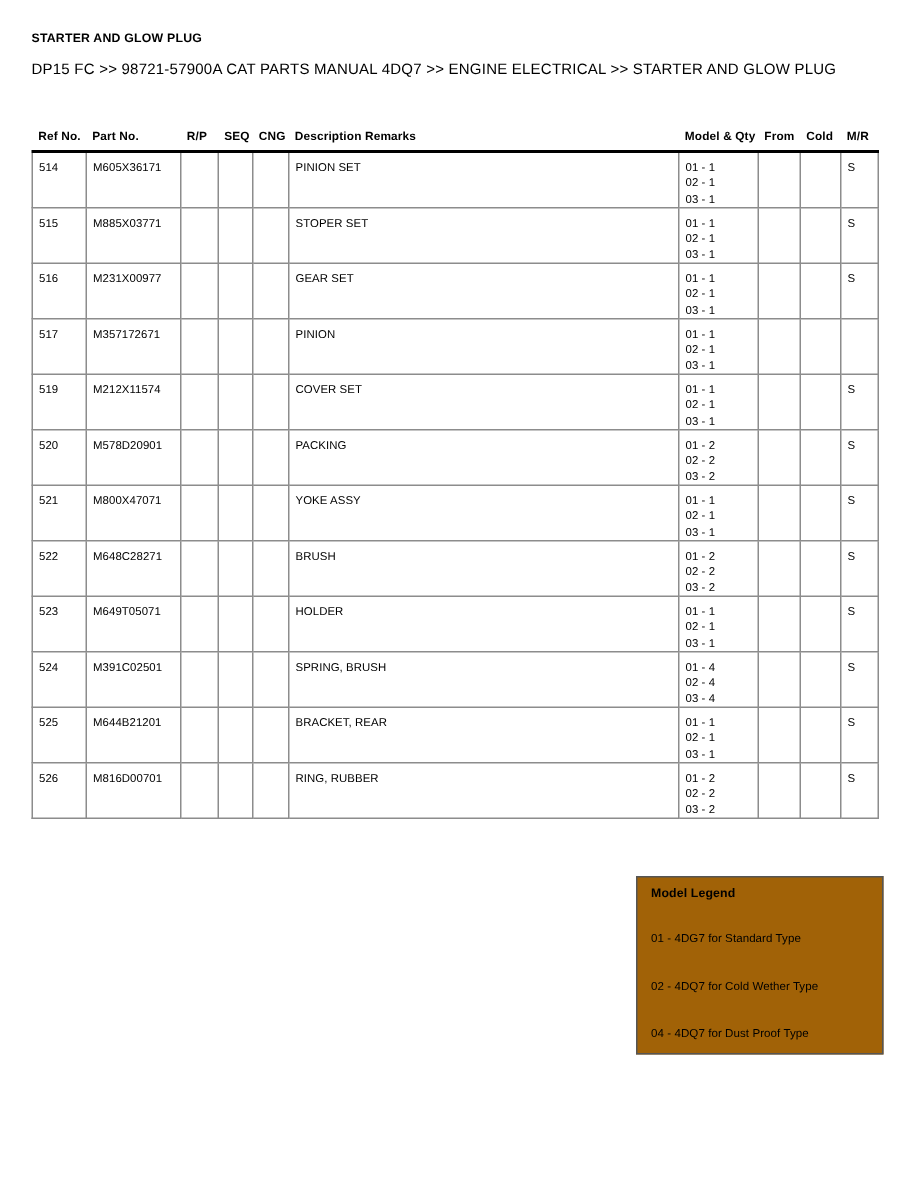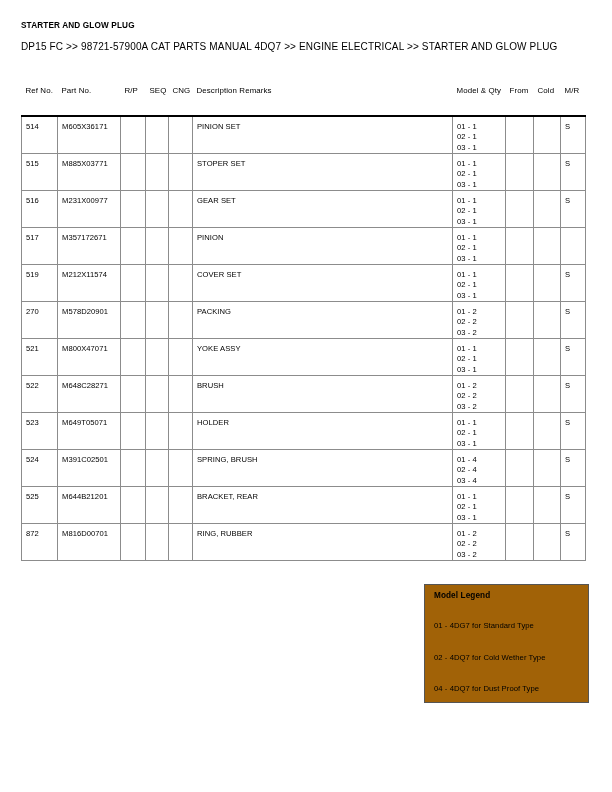--- a/index.html
+++ b/index.html
@@ -48,23 +48,23 @@
     width: 564px;
   }
   table.parts {
     border-collapse: collapse;
     width: 564px;
     table-layout: fixed;
     font-size: 7.6px;
   }
   table.parts thead th {
     font-size: 7.9px;
-    font-weight: normal;
+    font-weight: bold;
     text-align: left;
-    padding: 0 0 20px 4px;
+    padding: 0 0 5px 4px;
     border: none;
     vertical-align: bottom;
     white-space: nowrap;
     letter-spacing: 0.1px;
   }
   table.parts thead tr {
     border-bottom: 2px solid #000000;
   }
   table.parts tbody td {
     border: 1px solid #8c8c8c;
@@ -239,21 +239,21 @@
             <td>
               <span class="model-line">01 - 1</span>
               <span class="model-line">02 - 1</span>
               <span class="model-line">03 - 1</span>
             </td>
             <td></td>
             <td></td>
             <td class="mr-cell">S</td>
           </tr>
           <tr>
-            <td>270</td>
+            <td>520</td>
             <td>M578D20901</td>
             <td></td>
             <td></td>
             <td></td>
             <td>PACKING</td>
             <td>
               <span class="model-line">01 - 2</span>
               <span class="model-line">02 - 2</span>
               <span class="model-line">03 - 2</span>
             </td>
@@ -335,21 +335,21 @@
             <td>
               <span class="model-line">01 - 1</span>
               <span class="model-line">02 - 1</span>
               <span class="model-line">03 - 1</span>
             </td>
             <td></td>
             <td></td>
             <td class="mr-cell">S</td>
           </tr>
           <tr>
-            <td>872</td>
+            <td>526</td>
             <td>M816D00701</td>
             <td></td>
             <td></td>
             <td></td>
             <td>RING, RUBBER</td>
             <td>
               <span class="model-line">01 - 2</span>
               <span class="model-line">02 - 2</span>
               <span class="model-line">03 - 2</span>
             </td>

